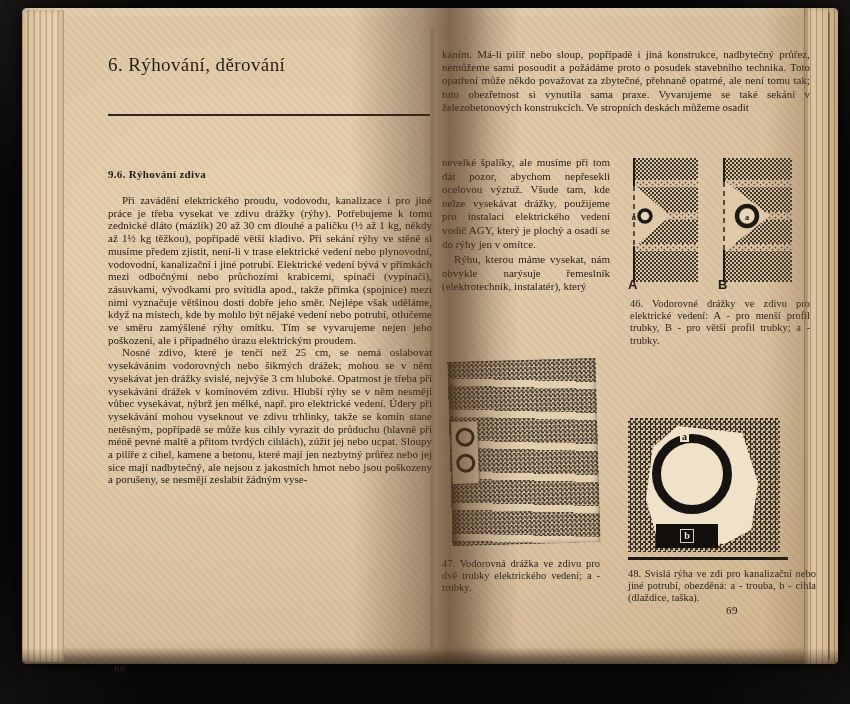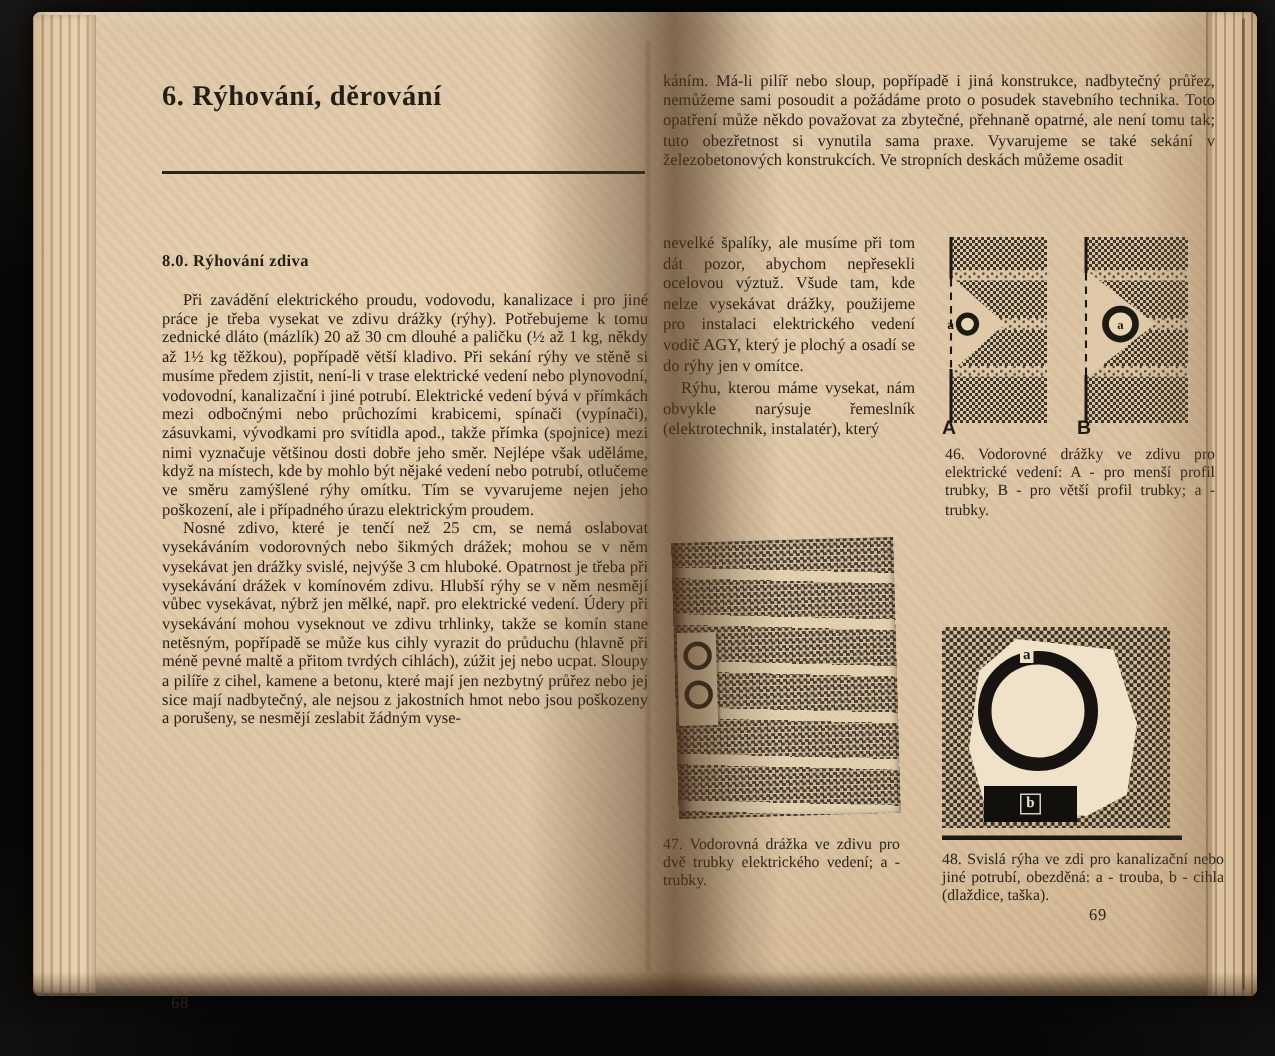--- a/index.html
+++ b/index.html
@@ -61,21 +61,21 @@
   .gutter-line{position:absolute;left:409px;top:20px;width:2px;height:620px;background:rgba(95,65,35,.35);filter:blur(1px);}
   .edge-shade-right{
     position:absolute;right:30px;top:0;width:46px;height:100%;pointer-events:none;
     background:linear-gradient(to right, rgba(120,90,55,0), rgba(120,90,55,.28));
   }
   .bottom-shade{position:absolute;left:0;bottom:0;width:100%;height:16px;
     background:linear-gradient(to bottom, rgba(40,25,10,0), rgba(30,18,8,.5));border-radius:0 0 5px 5px;}
 
   
   .lp-title{position:absolute;left:86px;top:44px;width:330px;
-    font-size:19px;font-weight:bold;color:#241f16;line-height:1.38;letter-spacing:.4px;}
+    font-size:19px;font-weight:normal;color:#241f16;line-height:1.38;letter-spacing:.4px;}
   .lp-rule{position:absolute;left:86px;top:106px;width:322px;height:2px;background:#2b2519;}
   .lp-heading{position:absolute;left:86px;top:160px;font-size:11px;font-weight:bold;color:#262018;letter-spacing:.3px;}
   .lp-body{position:absolute;left:86px;top:186px;width:324px;
     font-size:11px;line-height:12.7px;color:#272118;text-align:justify;}
   .lp-body p{margin:0;text-indent:14px;}
   .pagenum{position:absolute;font-size:11px;color:#2a241a;letter-spacing:.5px;}
   .pn-left{left:92px;top:607px;margin-top:48px;}
   .pn-right{left:704px;top:596px;}
 
   
@@ -143,21 +143,21 @@
 <div class="book">
   <div class="noise"></div>
   <div class="fore-left"></div>
   <div class="fore-right"></div>
   <div class="fore-right-line"></div>
 
   <div class="lp-title">
     <div>6. Rýhování, děrování</div>
   </div>
   <div class="lp-rule"></div>
-  <div class="lp-heading">8.0. Rýhování zdiva</div>
+  <div class="lp-heading">9.6. Rýhování zdiva</div>
 
   <div class="lp-body">
     <p>Při zavádění elektrického proudu, vodovodu, kanalizace i pro jiné práce je třeba vysekat ve zdivu drážky (rýhy). Potřebujeme k tomu zednické dláto (mázlík) 20 až 30 cm dlouhé a paličku (½ až 1 kg, někdy až 1½ kg těžkou), popřípadě větší kladivo. Při sekání rýhy ve stěně si musíme předem zjistit, není-li v trase elektrické vedení nebo plynovodní, vodovodní, kanalizační i jiné potrubí. Elektrické vedení bývá v přímkách mezi odbočnými nebo průchozími krabicemi, spínači (vypínači), zásuvkami, vývodkami pro svítidla apod., takže přímka (spojnice) mezi nimi vyznačuje většinou dosti dobře jeho směr. Nejlépe však uděláme, když na místech, kde by mohlo být nějaké vedení nebo potrubí, otlučeme ve směru zamýšlené rýhy omítku. Tím se vyvarujeme nejen jeho poškození, ale i případného úrazu elektrickým proudem.</p>
     <p>Nosné zdivo, které je tenčí než 25 cm, se nemá oslabovat vysekáváním vodorovných nebo šikmých drážek; mohou se v něm vysekávat jen drážky svislé, nejvýše 3 cm hluboké. Opatrnost je třeba při vysekávání drážek v komínovém zdivu. Hlubší rýhy se v něm nesmějí vůbec vysekávat, nýbrž jen mělké, např. pro elektrické vedení. Údery při vysekávání mohou vyseknout ve zdivu trhlinky, takže se komín stane netěsným, popřípadě se může kus cihly vyrazit do průduchu (hlavně při méně pevné maltě a přitom tvrdých cihlách), zúžit jej nebo ucpat. Sloupy a pilíře z cihel, kamene a betonu, které mají jen nezbytný průřez nebo jej sice mají nadbytečný, ale nejsou z jakostních hmot nebo jsou poškozeny a porušeny, se nesmějí zeslabit žádným vyse-</p>
   </div>
 
   <div class="pagenum pn-left">68</div>
 
   <div class="rp-para1">káním. Má-li pilíř nebo sloup, popřípadě i jiná konstrukce, nadbytečný průřez, nemůžeme sami posoudit a požádáme proto o posudek stavebního technika. Toto opatření může někdo považovat za zbytečné, přehnaně opatrné, ale není tomu tak; tuto obezřetnost si vynutila sama praxe. Vyvarujeme se také sekání v železobetonových konstrukcích. Ve stropních deskách můžeme osadit</div>
 

